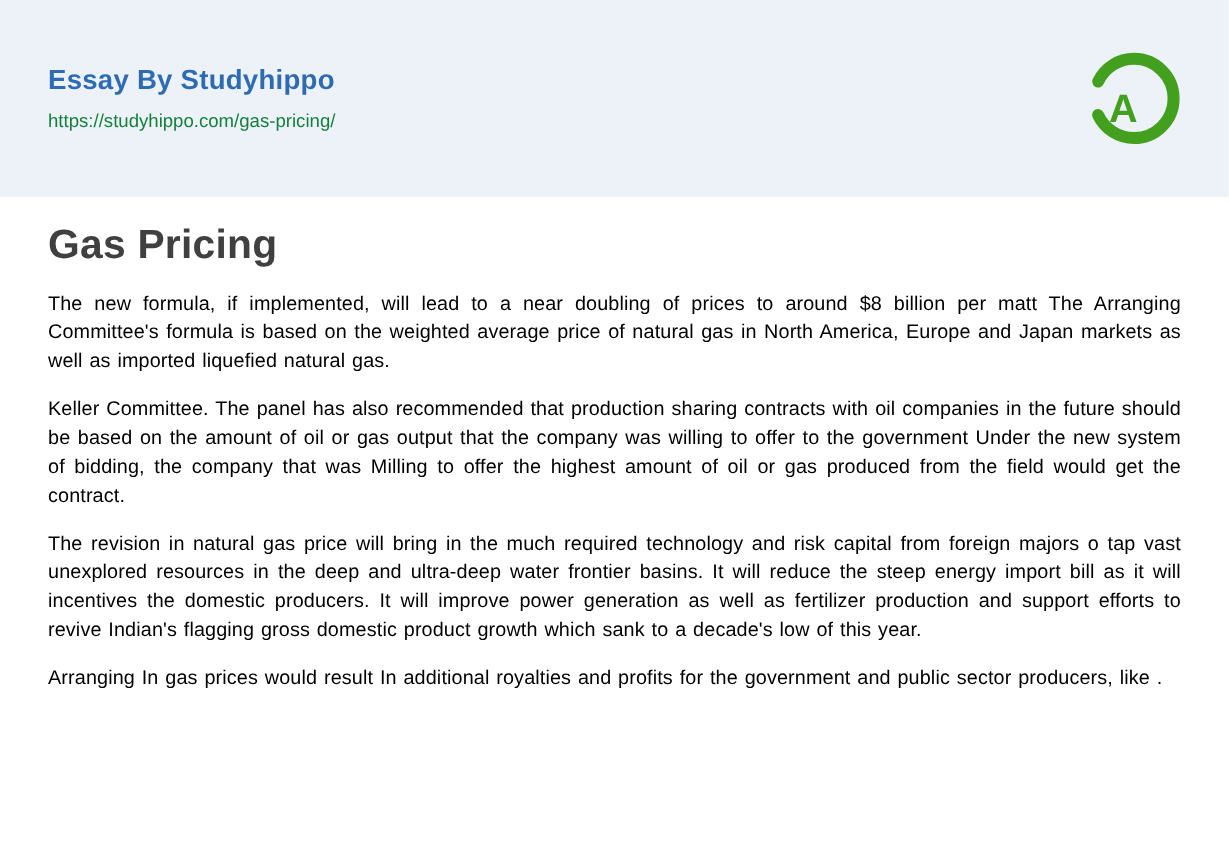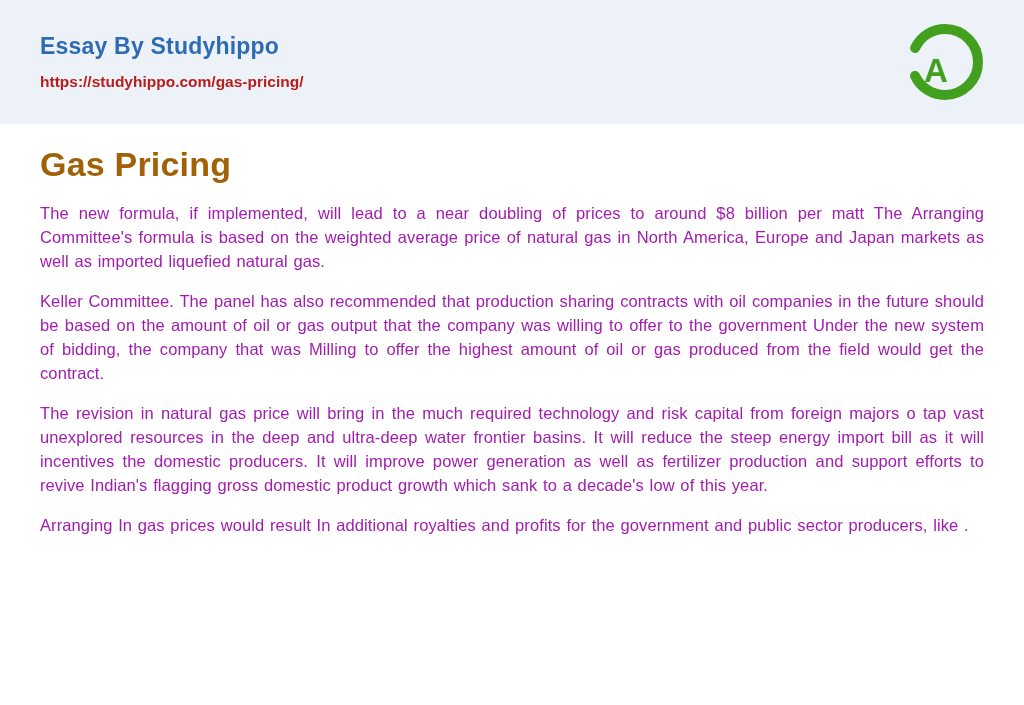--- a/index.html
+++ b/index.html
@@ -6,41 +6,41 @@
   html, body {
     width: 1024px;
     background: #ffffff;
     font-family: "Liberation Sans", sans-serif;
   }
   body { height: 705px; overflow: hidden; }
 
   
   .page-header {
     width: 100%;
-    height: 124px;
+    height: 164px;
     background: #edf2f8;
     display: flex;
     align-items: center;
     justify-content: space-between;
     padding: 0 40px;
   }
   .header-text { display: flex; flex-direction: column; }
   .site-title {
     color: #2e6bb5;
     font-size: 23px;
     font-weight: 700;
     letter-spacing: 0.2px;
     text-decoration: none;
     cursor: pointer;
   }
   .page-url {
     margin-top: 13px;
-    color: #b91c1c;
+    color: #15803d;
     font-size: 15.5px;
-    font-weight: 700;
+    font-weight: 400;
     text-decoration: none;
     cursor: pointer;
   }
   .logo-wrap {
     position: relative;
     width: 78px;
     height: 78px;
     flex: 0 0 auto;
   }
   .logo-wrap svg { position: absolute; top: 0; left: 0; }
@@ -56,28 +56,28 @@
     line-height: 1;
   }
 
   
   .article {
     padding: 0 40px;
   }
   .article-title {
     margin-top: 21px;
     margin-bottom: 17px;
-    color: #a16207;
+    color: #404040;
     font-size: 34px;
     font-weight: 800;
     line-height: 1.15;
     letter-spacing: 0.2px;
   }
   .article p {
-    color: #a21caf;
+    color: #000000;
     font-size: 16.5px;
     line-height: 24px;
     margin-bottom: 16px;
     letter-spacing: 0.1px;
     word-spacing: 1px;
   }
   .article p.justify { text-align: justify; }
 </style>
 </head>
 <body>

